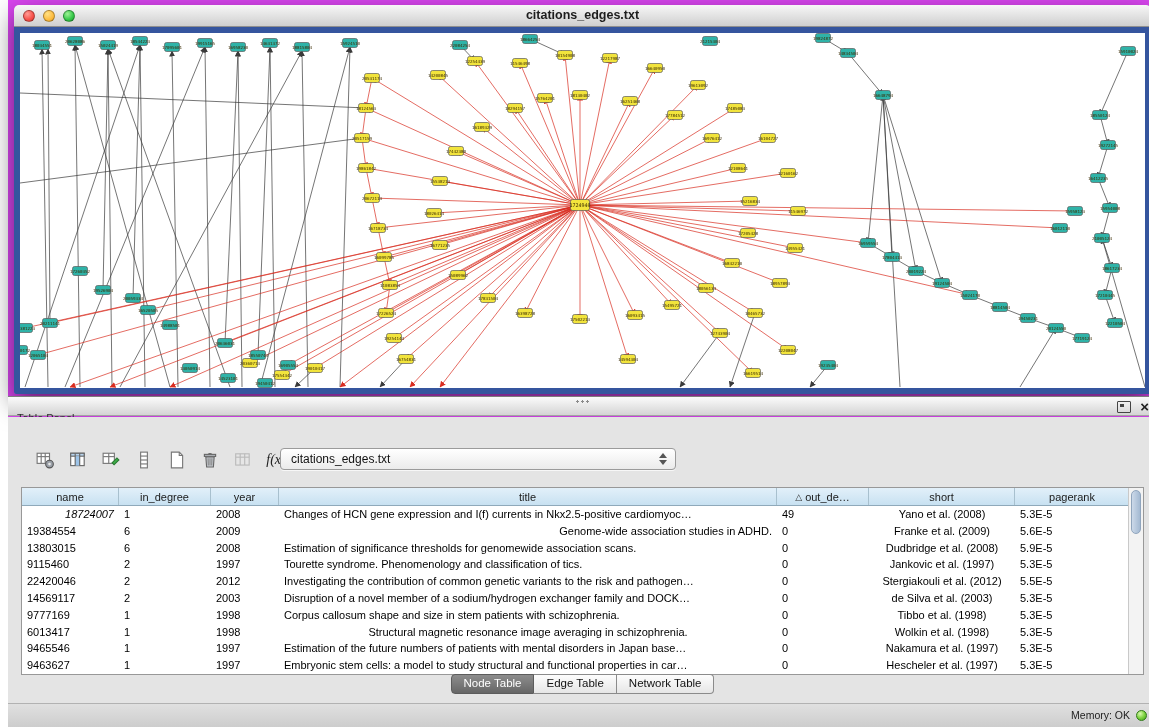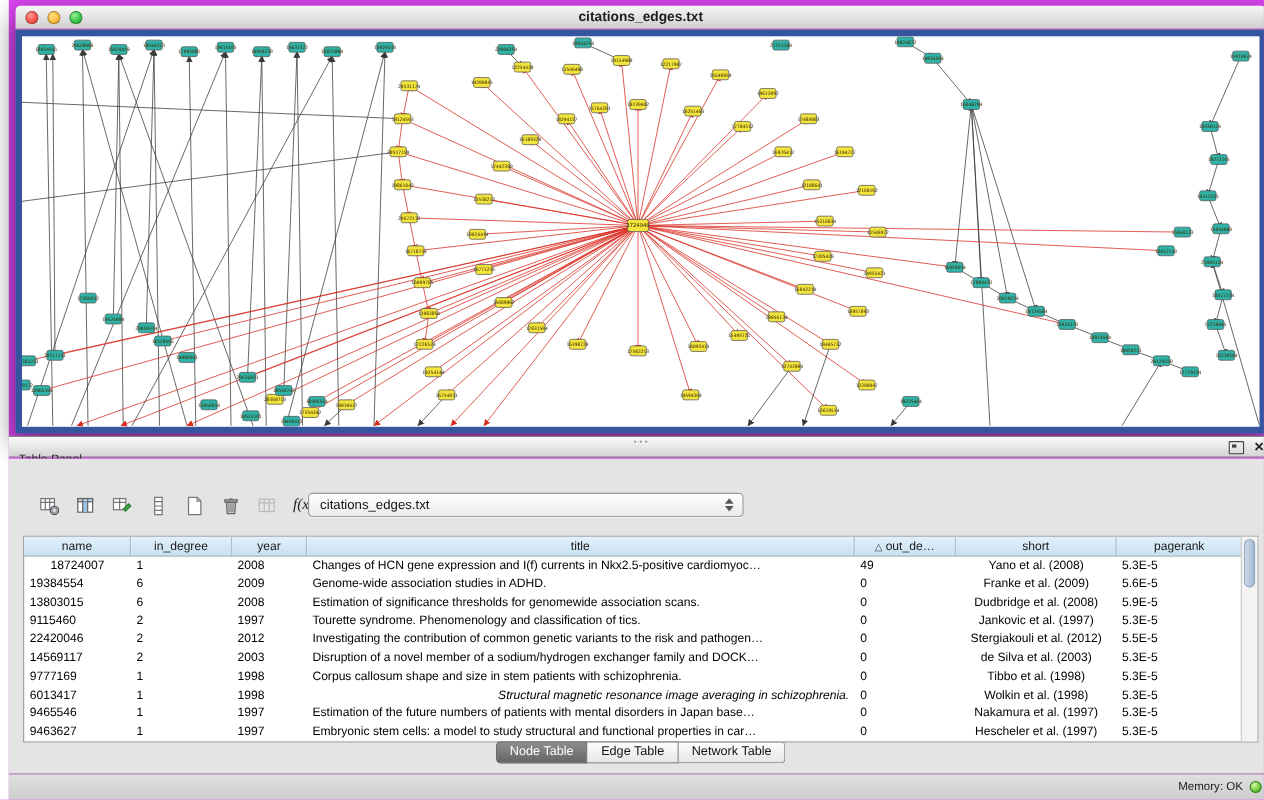--- a/index.html
+++ b/index.html
@@ -773,33 +773,33 @@
           </div>
           <div class="th" style="width: 146px;">
             <span>short</span>
           </div>
           <div class="th" style="width: 115px;">
             <span>pagerank</span>
           </div>
         </div>
       <div class="tbody" id="tbody">
           <div class="tr">
-            <div class="td" style="width: 97px; text-align: center;">18724007</div>
+            <div class="td" style="width: 97px; text-align: right; font-style: italic;">18724007</div>
             <div class="td" style="width: 92px; text-align: left;">1</div>
             <div class="td" style="width: 68px; text-align: left;">2008</div>
             <div class="td" style="width: 498px; text-align: left;">Changes of HCN gene expression and I(f) currents in Nkx2.5-positive cardiomyoc…</div>
             <div class="td" style="width: 92px; text-align: left;">49</div>
             <div class="td" style="width: 146px; text-align: center;">Yano et al. (2008)</div>
             <div class="td" style="width: 115px; text-align: left;">5.3E-5</div>
           </div>
           <div class="tr">
             <div class="td" style="width: 97px; text-align: left;">19384554</div>
             <div class="td" style="width: 92px; text-align: left;">6</div>
             <div class="td" style="width: 68px; text-align: left;">2009</div>
-            <div class="td" style="width: 498px; text-align: left;">Genome-wide association studies in ADHD.</div>
+            <div class="td" style="width: 498px; text-align: right;">Genome-wide association studies in ADHD.</div>
             <div class="td" style="width: 92px; text-align: left;">0</div>
             <div class="td" style="width: 146px; text-align: center;">Franke et al. (2009)</div>
             <div class="td" style="width: 115px; text-align: left;">5.6E-5</div>
           </div>
           <div class="tr">
             <div class="td" style="width: 97px; text-align: left;">13803015</div>
             <div class="td" style="width: 92px; text-align: left;">6</div>
             <div class="td" style="width: 68px; text-align: left;">2008</div>
             <div class="td" style="width: 498px; text-align: left;">Estimation of significance thresholds for genomewide association scans.</div>
             <div class="td" style="width: 92px; text-align: left;">0</div>
@@ -839,21 +839,21 @@
             <div class="td" style="width: 68px; text-align: left;">1998</div>
             <div class="td" style="width: 498px; text-align: left;">Corpus callosum shape and size in stem patients with schizophrenia.</div>
             <div class="td" style="width: 92px; text-align: left;">0</div>
             <div class="td" style="width: 146px; text-align: center;">Tibbo et al. (1998)</div>
             <div class="td" style="width: 115px; text-align: left;">5.3E-5</div>
           </div>
           <div class="tr">
             <div class="td" style="width: 97px; text-align: left;">6013417</div>
             <div class="td" style="width: 92px; text-align: left;">1</div>
             <div class="td" style="width: 68px; text-align: left;">1998</div>
-            <div class="td" style="width: 498px; text-align: right; font-style: italic;">Structural magnetic resonance image averaging in schizophrenia.</div>
+            <div class="td" style="width: 498px; text-align: center;">Structural magnetic resonance image averaging in schizophrenia.</div>
             <div class="td" style="width: 92px; text-align: left;">0</div>
             <div class="td" style="width: 146px; text-align: center;">Wolkin et al. (1998)</div>
             <div class="td" style="width: 115px; text-align: left;">5.3E-5</div>
           </div>
           <div class="tr">
             <div class="td" style="width: 97px; text-align: left;">9465546</div>
             <div class="td" style="width: 92px; text-align: left;">1</div>
             <div class="td" style="width: 68px; text-align: left;">1997</div>
             <div class="td" style="width: 498px; text-align: left;">Estimation of the future numbers of patients with mental disorders in Japan base…</div>
             <div class="td" style="width: 92px; text-align: left;">0</div>

